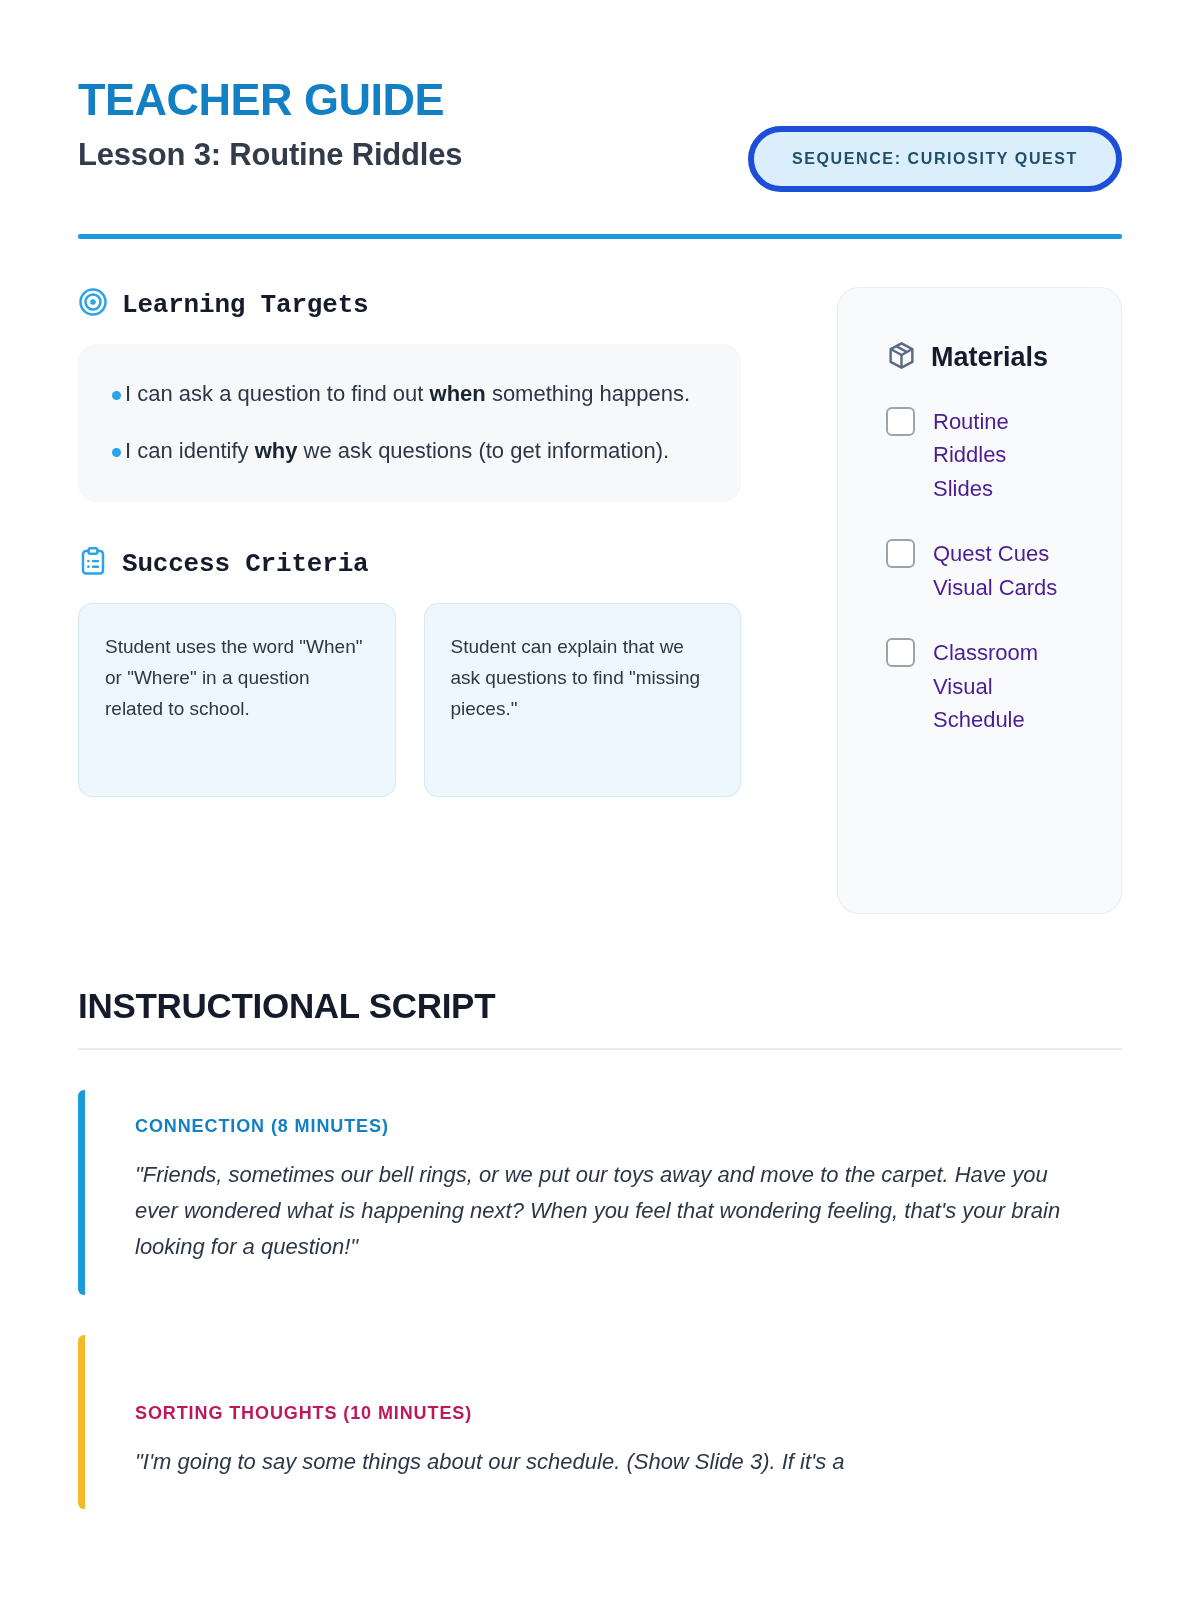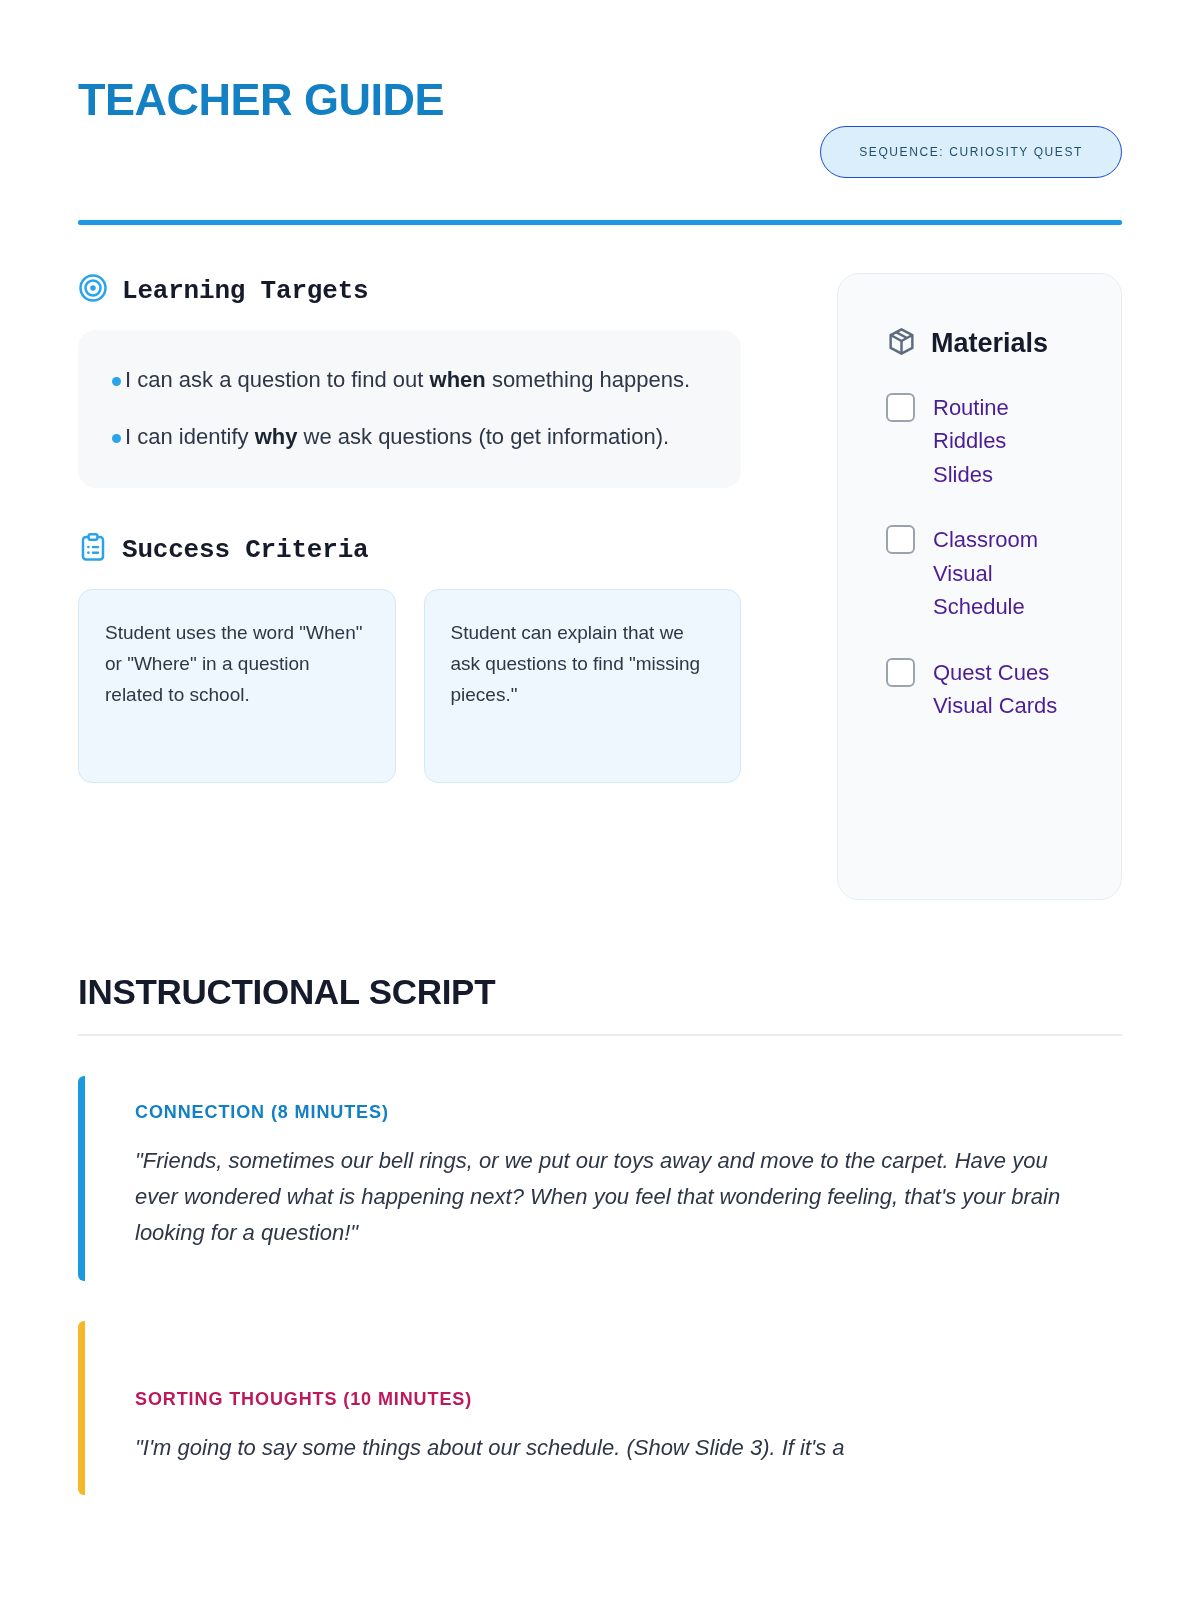--- a/index.html
+++ b/index.html
@@ -42,25 +42,25 @@
     margin-top: 12px;
     font-size: 31px;
     font-weight: 600;
     color: #323B49;
     letter-spacing: -0.2px;
   }
 
   .sequence-badge {
     margin-top: 50px;
     background: #DBEEFB;
-    border: 1px solid #1d4ed8;
+    border: 6px solid #1d4ed8;
     border-radius: 999px;
     padding: 18px 38px;
-    font-size: 12px;
-    font-weight: 400;
+    font-size: 16px;
+    font-weight: 700;
     letter-spacing: 1.6px;
     color: #1F4E6B;
     white-space: nowrap;
   }
 
   .header-rule {
     margin-top: 42px;
     height: 5px;
     background: #1B9AE0;
     border-radius: 2px;
@@ -233,20 +233,21 @@
   }
 </style>
 </head>
 <body>
 
 <div class="page">
 
   <div class="header">
     <div class="header-left">
       <div class="guide-title">TEACHER GUIDE</div>
+      <div class="lesson-subtitle">Lesson 3: Routine Riddles</div>
     </div>
     <div class="sequence-badge">SEQUENCE: CURIOSITY QUEST</div>
   </div>
   <div class="header-rule"></div>
 
   <div class="main-grid">
 
     <div class="col-left">
 
       <div class="section-head">
@@ -306,25 +307,25 @@
           <h2>Materials</h2>
         </div>
 
         <div class="materials-list">
           <div class="material-item">
             <span class="checkbox"></span>
             <span class="material-label">Routine Riddles Slides</span>
           </div>
           <div class="material-item">
             <span class="checkbox"></span>
-            <span class="material-label">Classroom Visual Schedule</span>
+            <span class="material-label">Quest Cues Visual Cards</span>
           </div>
           <div class="material-item">
             <span class="checkbox"></span>
-            <span class="material-label">Quest Cues Visual Cards</span>
+            <span class="material-label">Classroom Visual Schedule</span>
           </div>
         </div>
       </div>
     </div>
 
   </div>
 
   <div class="script-section">
     <div class="script-title">INSTRUCTIONAL SCRIPT</div>
     <div class="script-divider"></div>

